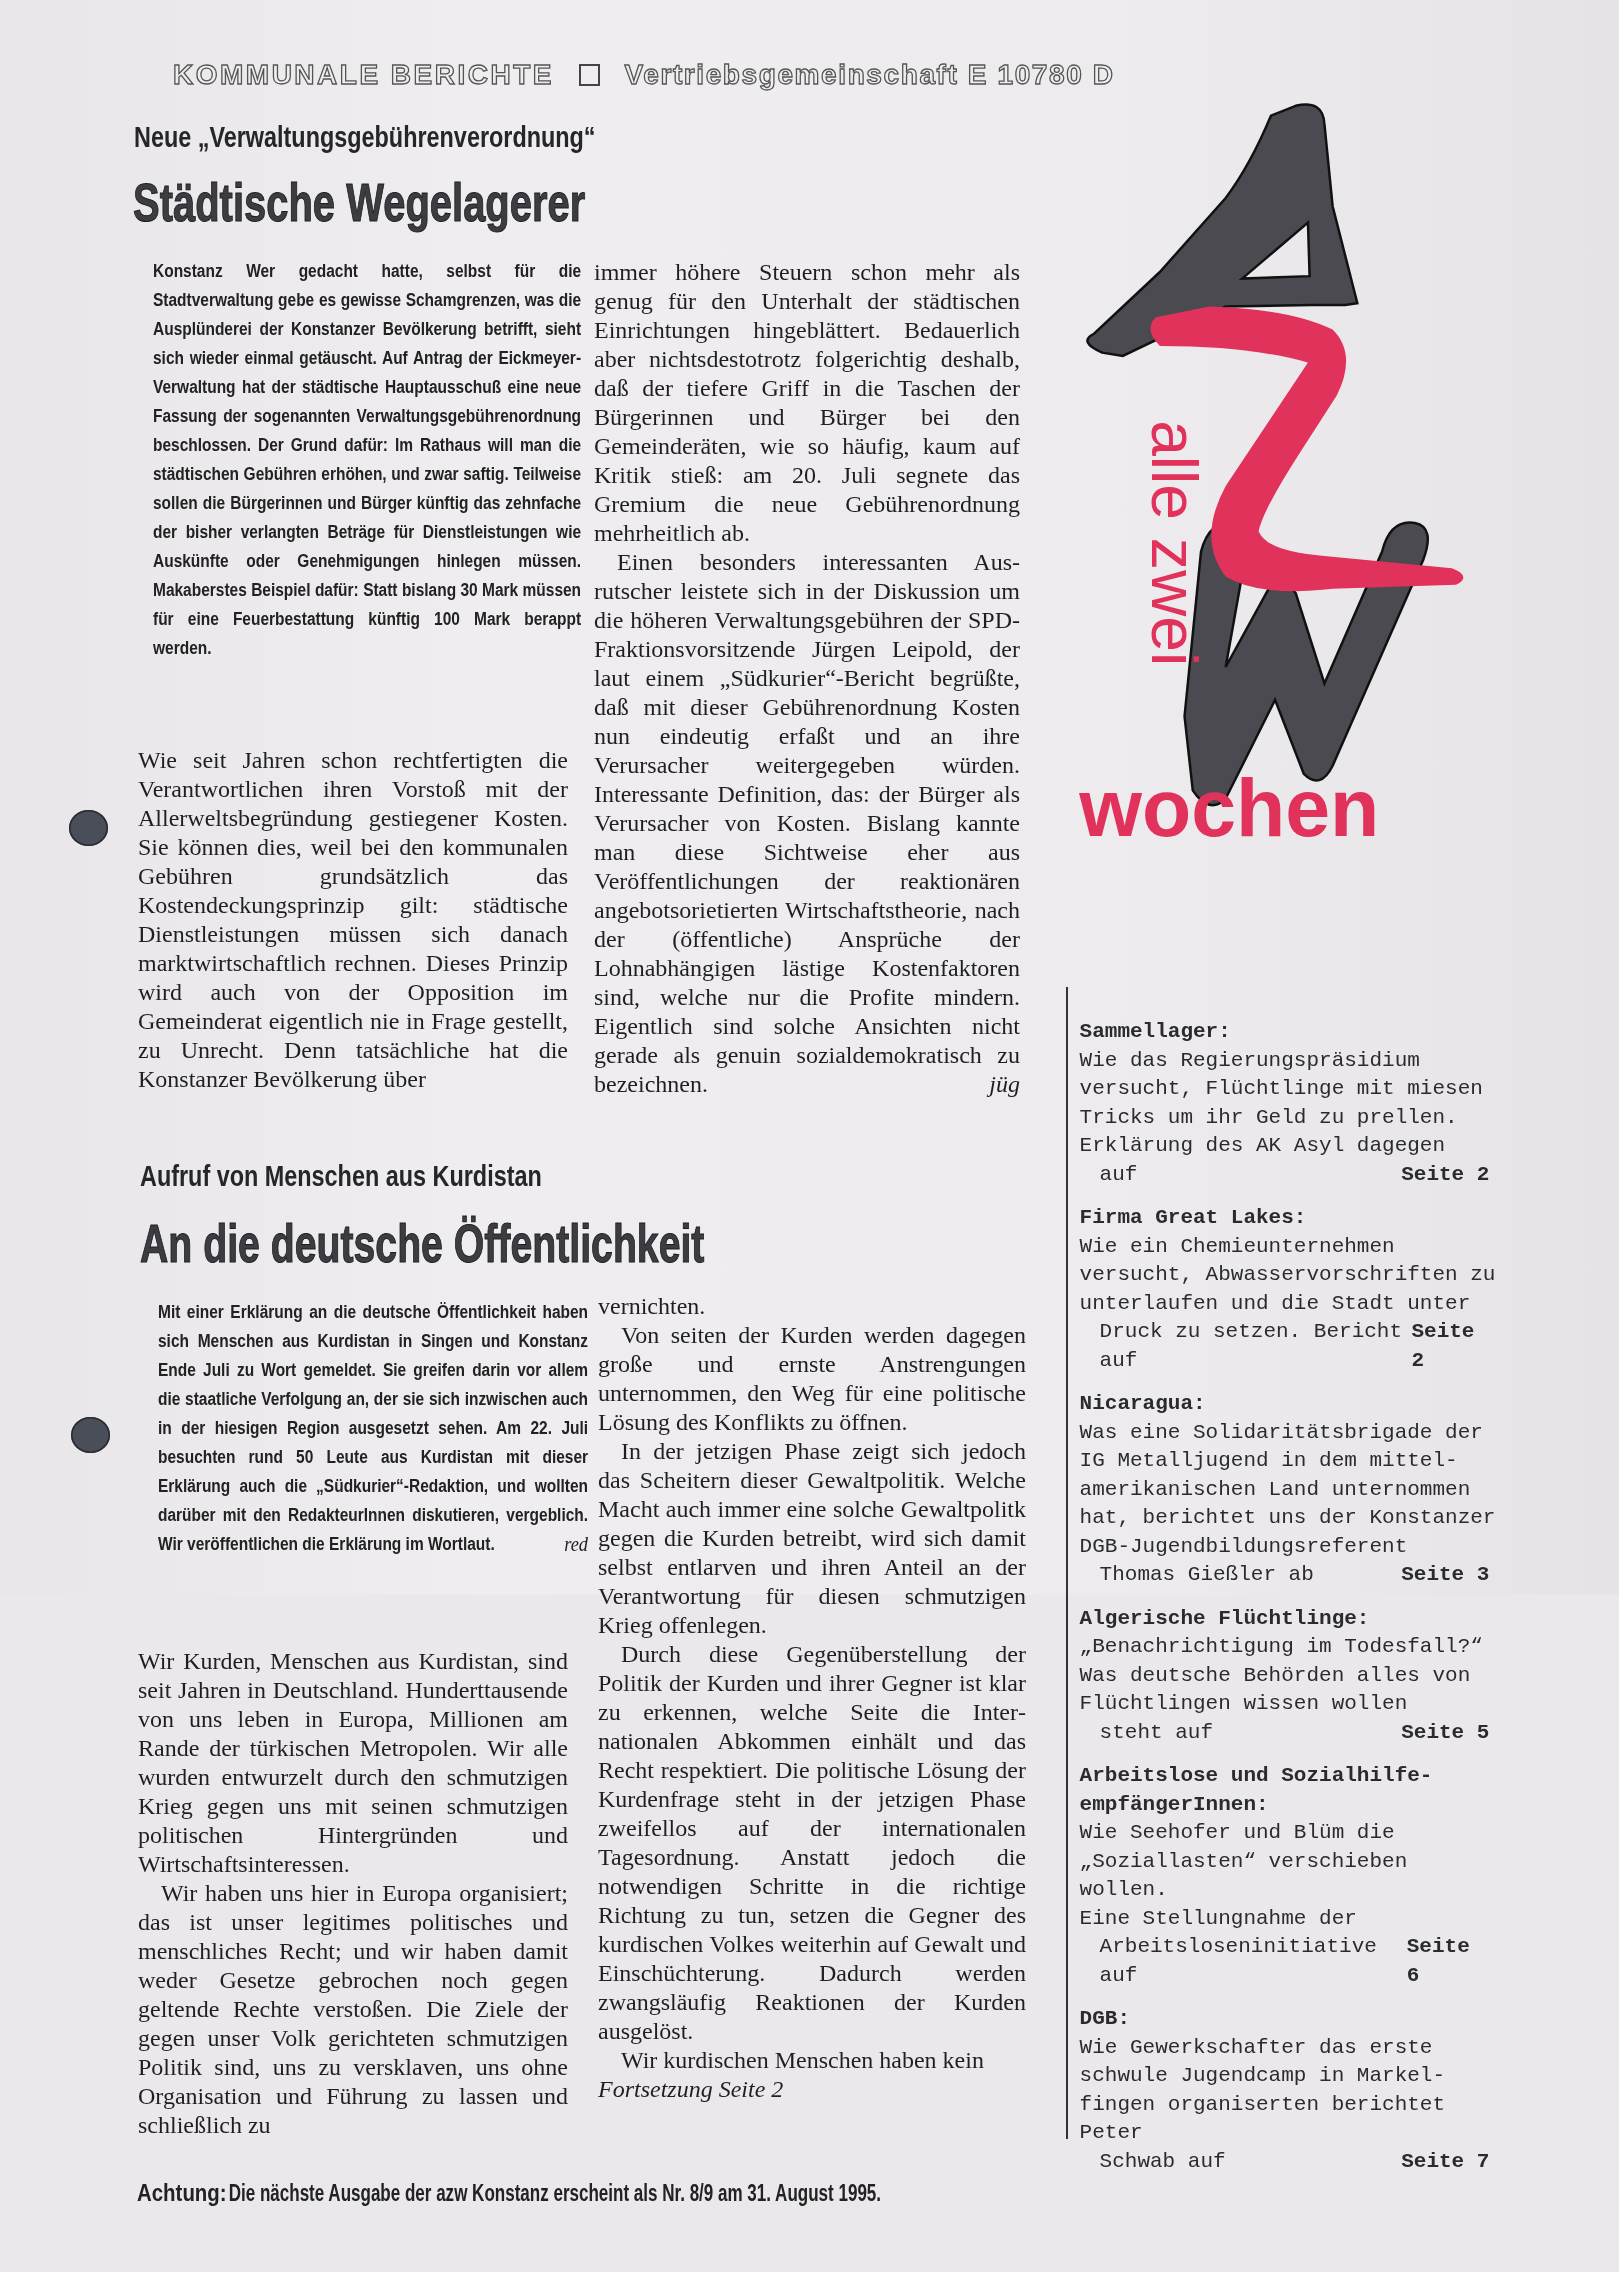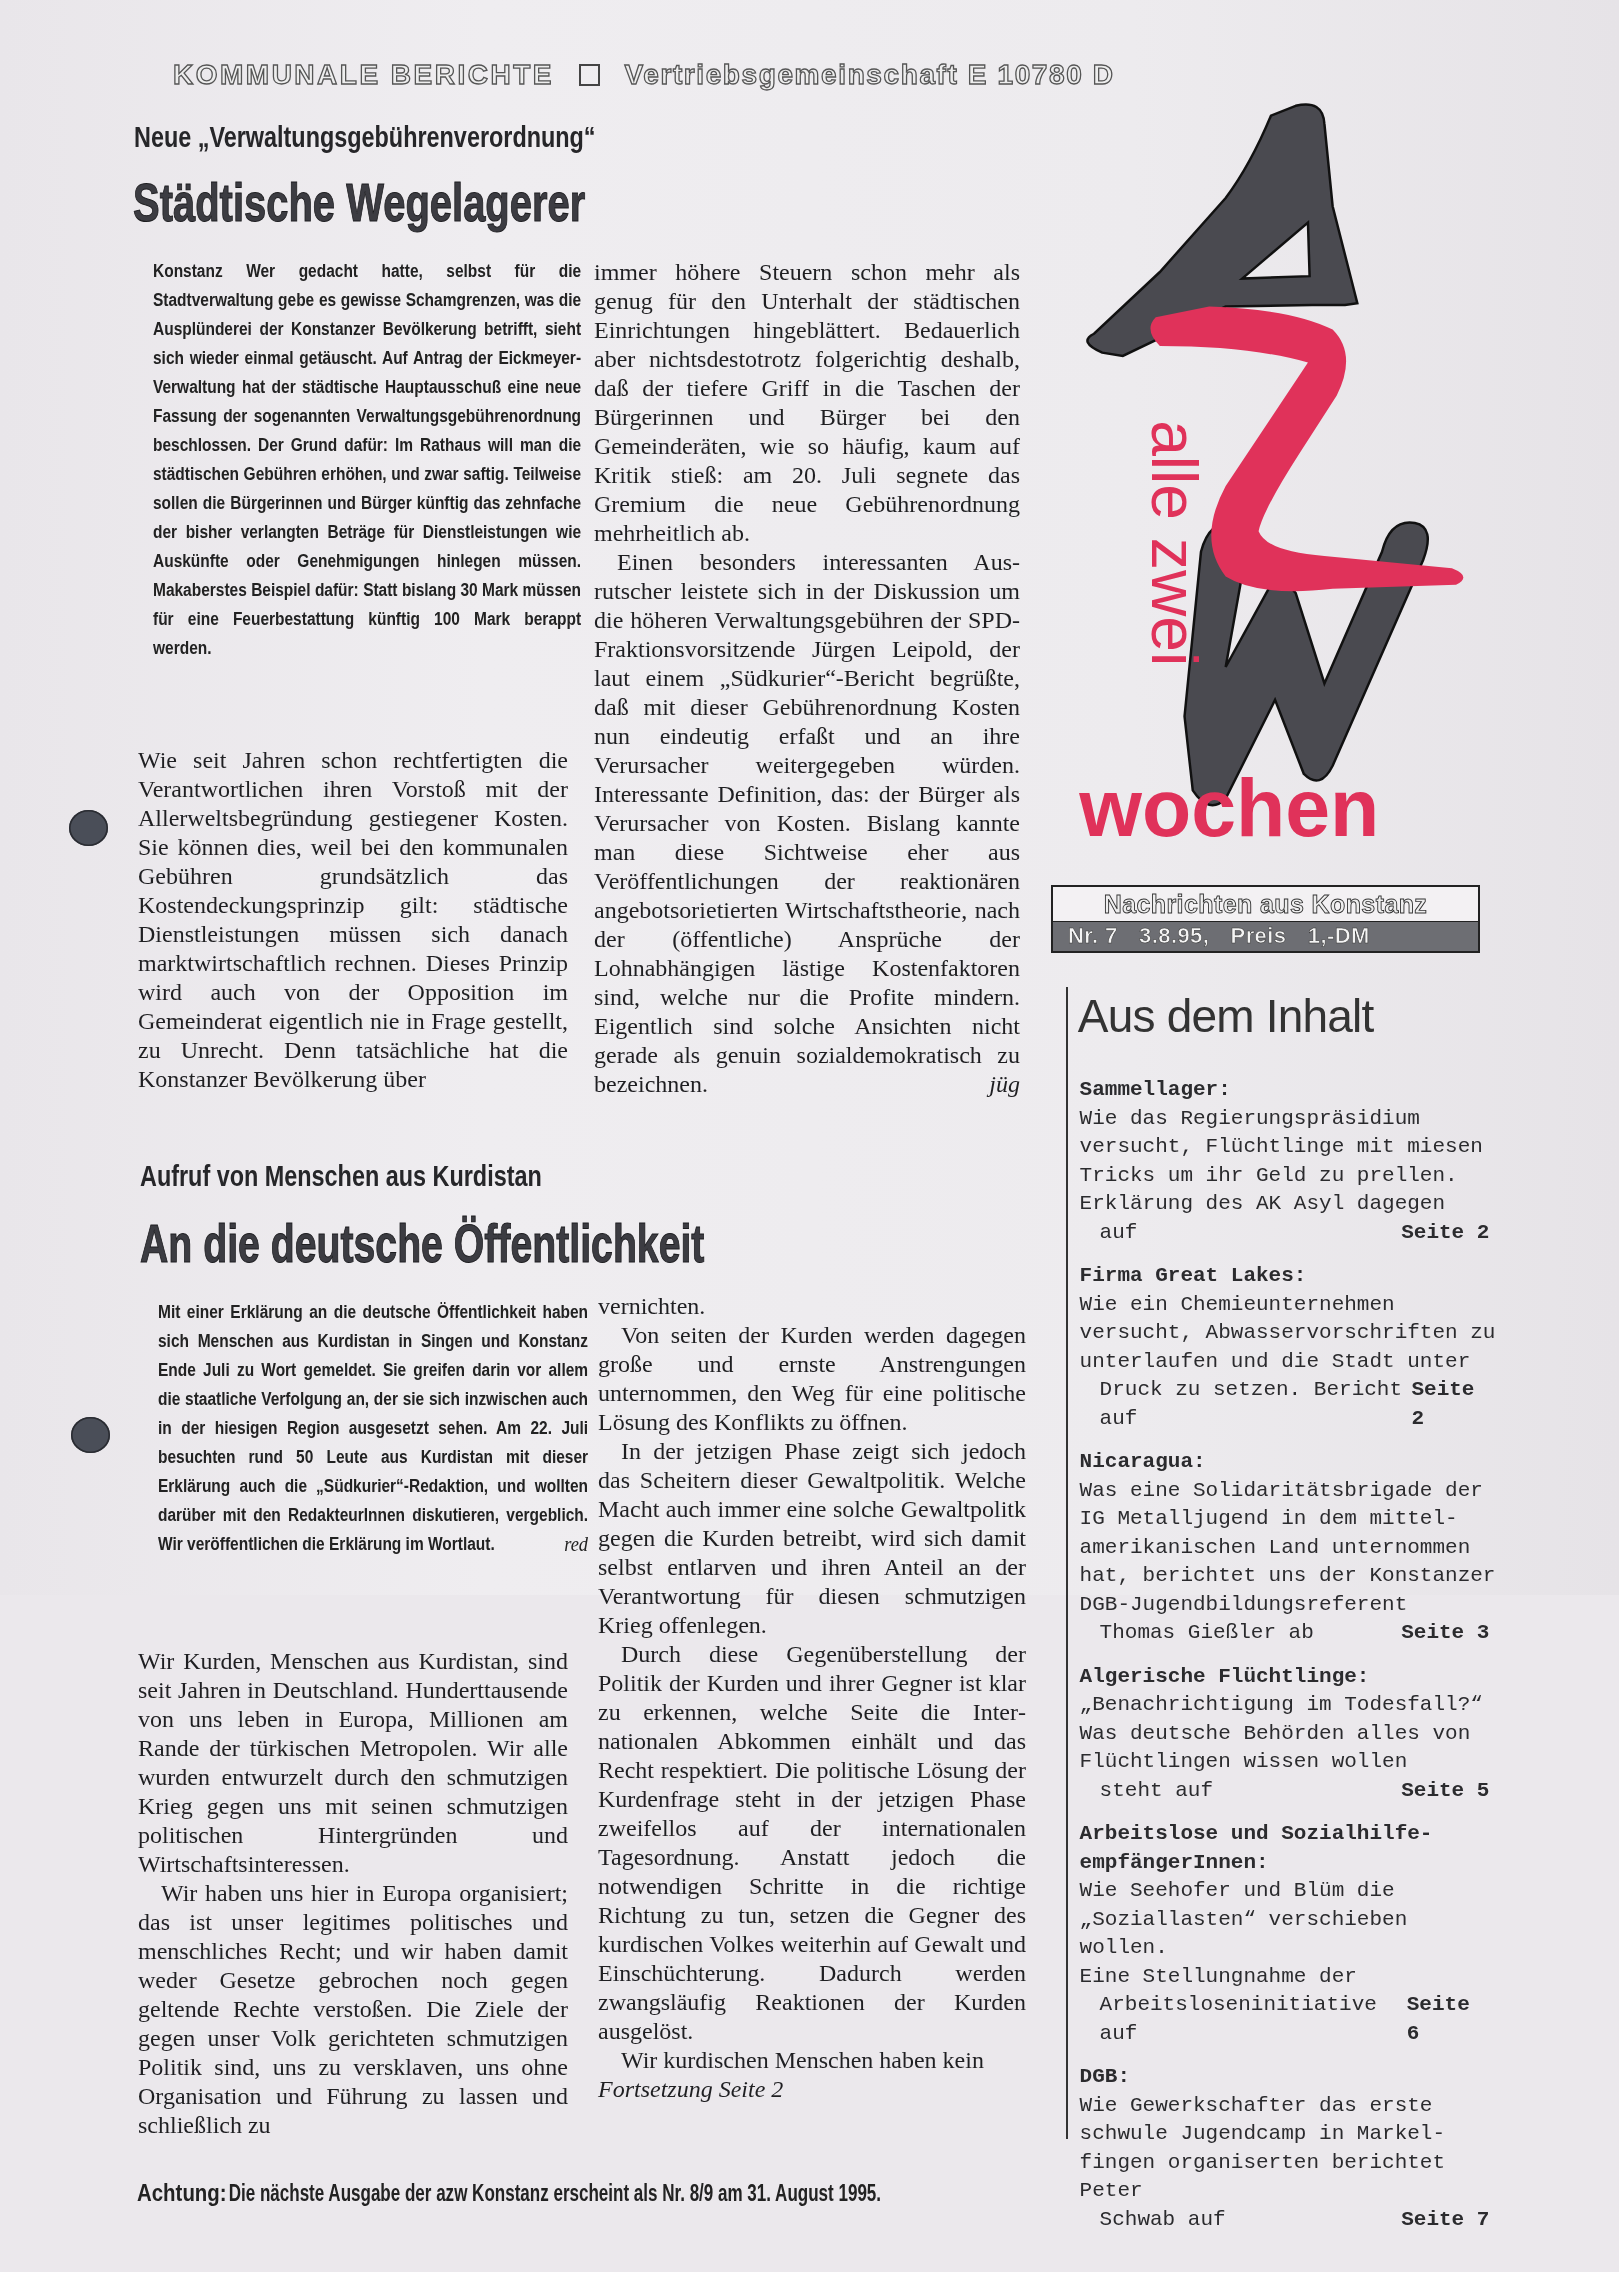--- a/index.html
+++ b/index.html
@@ -109,32 +109,22 @@
 
       <path d="M150 760 L170 560 Q180 520 215 522 Q230 525 225 560 L200 700 L255 600 Q270 590 285 610 L320 720 L390 560 Q400 520 430 525 Q455 530 440 570 L330 820 Q315 850 295 830 L260 740 L200 860 Q180 880 160 850 Z" fill="#4a4a50" stroke="#111" stroke-width="3"></path>
 
       <path d="M115 275 Q100 290 120 310 Q230 310 300 330 L200 480 Q165 545 200 590 Q240 615 330 605 L480 600 Q500 590 475 580 L320 565 Q250 560 240 535 Q245 510 290 440 L335 370 Q360 320 330 290 Q280 265 180 262 Z" fill="#e0325a"></path>
 
       <text x="0" y="0" transform="translate(110 400) rotate(90)" font-family="Liberation Sans, sans-serif" font-size="78" fill="#e0325a">alle zwei</text>
       <text x="22" y="905" font-family="Liberation Sans, sans-serif" font-size="98" font-weight="bold" fill="#e0325a">wochen</text>
     </svg>
   </div>
 
-  <div class="info-box">
-    <div class="top">Nachrichten aus Konstanz</div>
-    <div class="bottom">
-      <span>Nr. 7</span>
-      <span>3.8.95,</span>
-      <span>Preis</span>
-      <span>1,-DM</span>
-    </div>
-  </div>
 
   <div class="toc">
-    <div class="toc-title">Aus dem Inhalt</div>
     <div id="toc-items">
         <div class="toc-item" style="margin-top: 31px;">
           <div class="ttl" style="white-space: pre-line;">Sammellager:</div>
           <div>Wie das Regierungspräsidium</div>
           <div>versucht, Flüchtlinge mit miesen</div>
           <div>Tricks um ihr Geld zu prellen.</div>
           <div>Erklärung des AK Asyl dagegen</div>
           <div class="last">
             <span>auf</span>
             <span class="pg">Seite 2</span>

